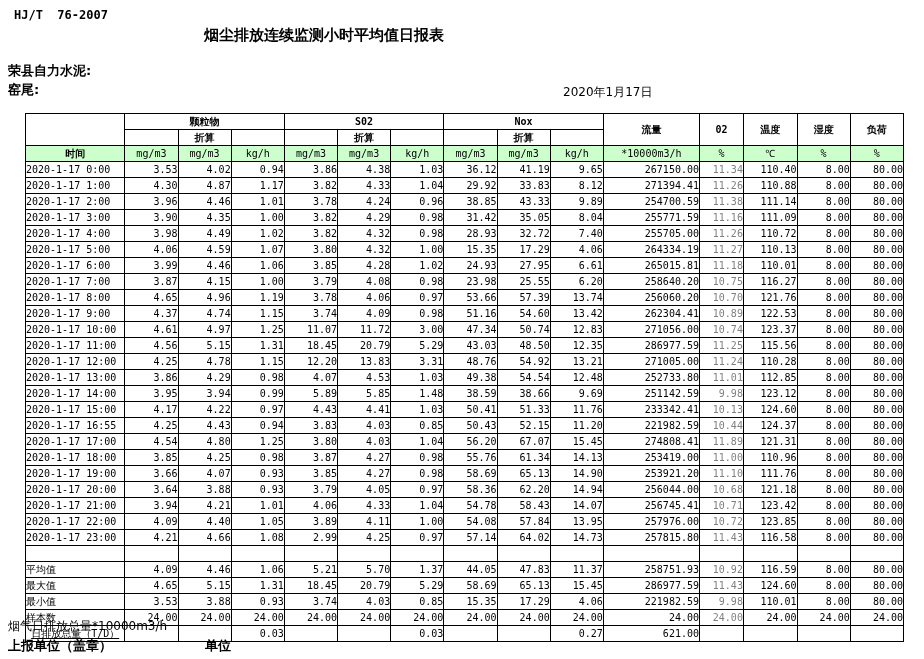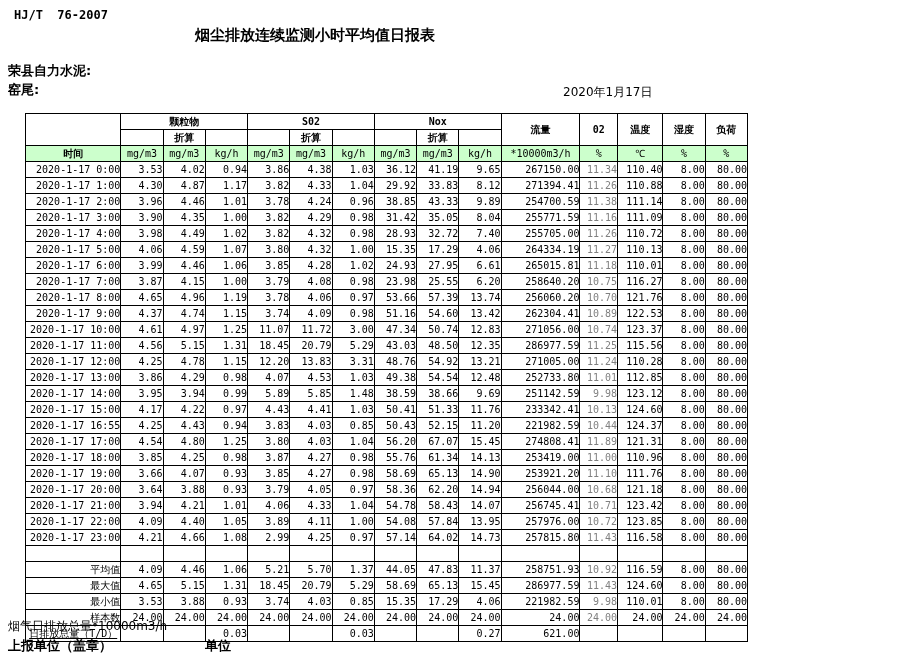--- a/index.html
+++ b/index.html
@@ -1,33 +1,33 @@
 <!DOCTYPE html>
 <html><head>
 <meta charset="utf-8">
 <style>
   html,body{margin:0;padding:0;background:#fff;}
-  .page{position:relative;width:748px;height:659px;background:#ffffff;overflow:hidden;
+  .page{position:relative;width:904px;height:659px;background:#ffffff;overflow:hidden;
         font-family:"DejaVu Sans","Liberation Sans",sans-serif;color:#000;text-decoration:underline;}
   .std{position:absolute;left:14px;top:8px;font-size:12px;font-weight:bold;
        font-family:"DejaVu Sans Mono",monospace;white-space:pre;}
-  .title{position:absolute;left:195px;top:26px;font-size:15px;font-weight:bold;white-space:nowrap;}
+  .title{position:absolute;left:204px;top:26px;font-size:15px;font-weight:bold;white-space:nowrap;}
   .company{position:absolute;left:8px;top:62px;font-size:13px;font-weight:bold;white-space:nowrap;}
   .site{position:absolute;left:8px;top:81px;font-size:13px;font-weight:bold;white-space:nowrap;}
   .date{position:absolute;left:563px;top:84px;font-size:12px;white-space:nowrap;}
   table.report{position:absolute;left:17px;top:113px;border-collapse:collapse;table-layout:fixed;margin-left:8px;}
   table.report td{border:1px solid #000;height:15px;padding:0;font-size:10px;line-height:12px;
                   overflow:hidden;white-space:nowrap;vertical-align:middle;
                   font-family:"DejaVu Sans Mono","DejaVu Sans",monospace;}
   thead td{text-align:center;font-size:11px;font-weight:bold;height:16px;
            font-family:"DejaVu Sans","Liberation Sans",sans-serif;}
   thead td.unit{font-weight:normal;font-size:10px;font-family:"DejaVu Sans Mono",monospace;}
   tr.unit-row td{background:#ccffcc;}
   td.num{text-align:right;padding-right:6px;}
-  td.lbl{text-align:right;padding-right:6px;}
+  td.lbl{padding-right:6px;}
   td.time{font-size:10px;}
   td.sum{font-size:11px;padding-right:4px;font-family:"DejaVu Sans","Liberation Sans",sans-serif;}
   td.o2{color:#808080;}
   td.spacer-first{border:none;}
   td.total{border:none;font-size:11px;white-space:nowrap;overflow:visible;text-align:center;
            padding-right:6px;font-family:"DejaVu Sans","Liberation Sans",sans-serif;}
   td.total span{text-decoration:underline;}
   .foot1{position:absolute;left:8px;top:618px;font-size:12px;white-space:nowrap;}
   .foot2{position:absolute;left:8px;top:637px;font-size:13px;font-weight:bold;white-space:nowrap;}
   .foot3{position:absolute;left:205px;top:637px;font-size:13px;font-weight:bold;white-space:nowrap;}

